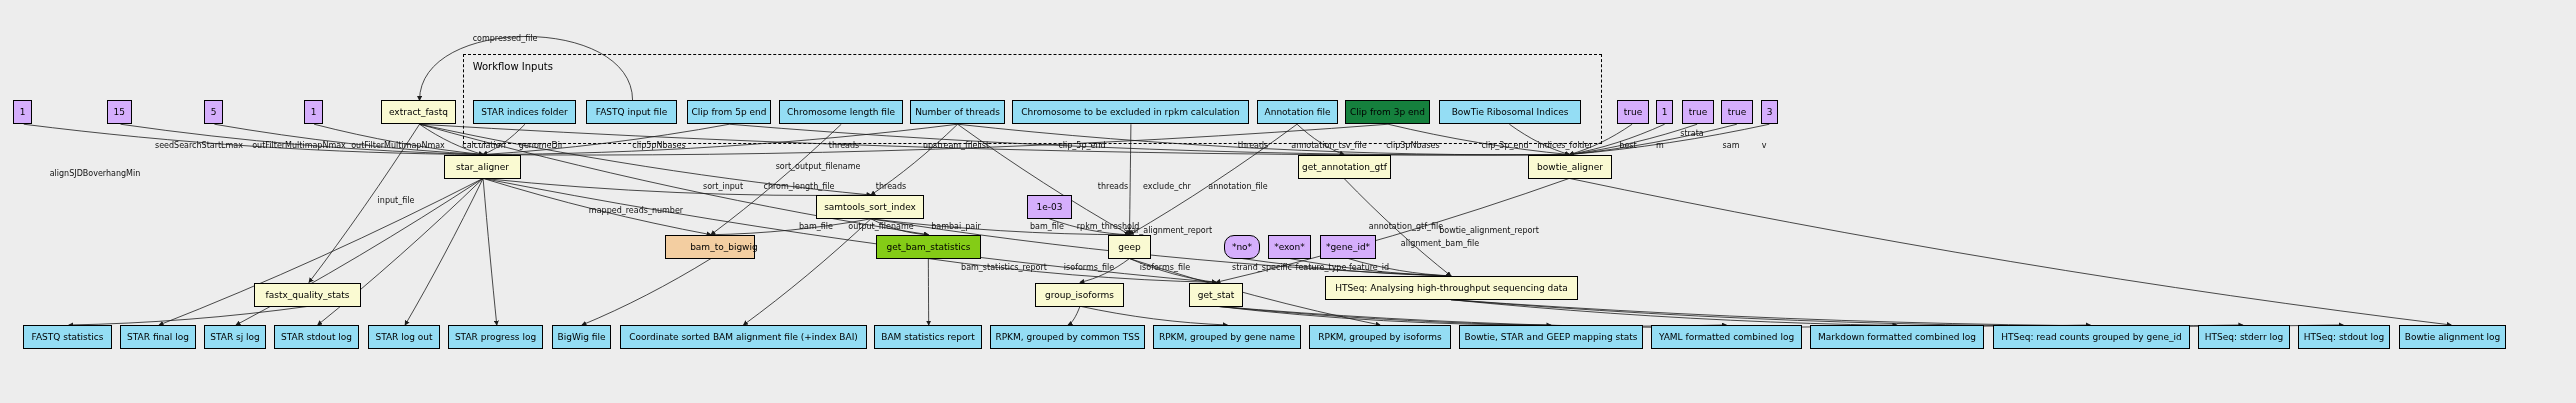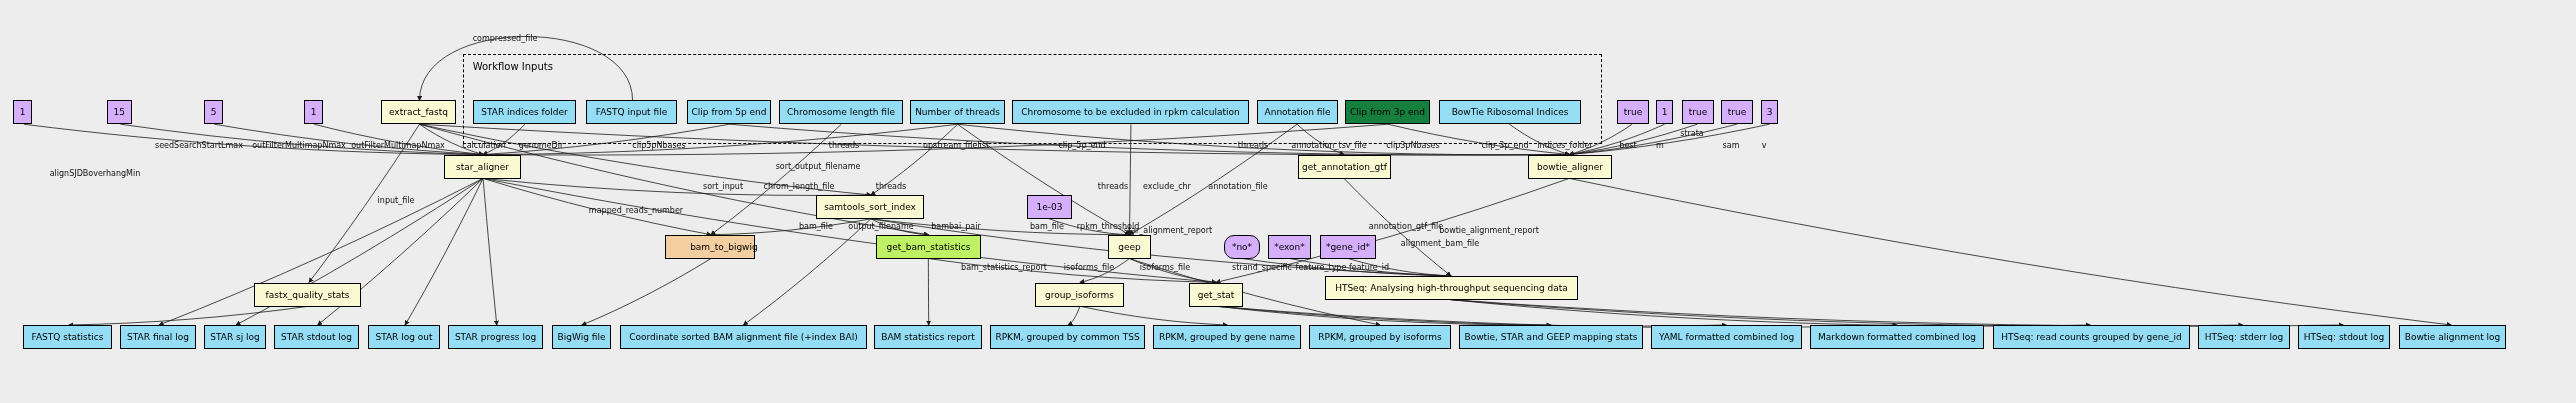--- a/index.html
+++ b/index.html
@@ -116,21 +116,21 @@
       <div class="node default" style="left: 1656px; top: 100px; width: 17.4px; height: 24px; background: rgb(213, 174, 252);">1</div>
       <div class="node default" style="left: 1682px; top: 100px; width: 32px; height: 24px; background: rgb(213, 174, 252);">true</div>
       <div class="node default" style="left: 1721px; top: 100px; width: 32px; height: 24px; background: rgb(213, 174, 252);">true</div>
       <div class="node default" style="left: 1761px; top: 100px; width: 17.4px; height: 24px; background: rgb(213, 174, 252);">3</div>
       <div class="node step" style="left: 444px; top: 155px; width: 77px; height: 24px; background: rgb(250, 250, 210);">star_aligner</div>
       <div class="node step" style="left: 1298px; top: 155px; width: 93px; height: 24px; background: rgb(250, 250, 210);">get_annotation_gtf</div>
       <div class="node step" style="left: 1528px; top: 155px; width: 84px; height: 24px; background: rgb(250, 250, 210);">bowtie_aligner</div>
       <div class="node step" style="left: 816px; top: 195px; width: 108px; height: 24px; background: rgb(250, 250, 210);">samtools_sort_index</div>
       <div class="node default" style="left: 1027px; top: 195px; width: 45px; height: 24px; background: rgb(213, 174, 252);">1e-03</div>
       <div class="node subworkflow" style="left: 665px; top: 235px; width: 90px; height: 24px; background: rgb(243, 206, 161); padding-left: 30px;">bam_to_bigwig</div>
-      <div class="node step" style="left: 876px; top: 235px; width: 105px; height: 24px; background: #bef264;">get_bam_statistics</div>
+      <div class="node step" style="left: 876px; top: 235px; width: 105px; height: 24px; background: #84cc16;">get_bam_statistics</div>
       <div class="node step" style="left: 1108px; top: 235px; width: 43px; height: 24px; background: rgb(250, 250, 210);">geep</div>
       <div class="node default" style="left: 1224px; top: 235px; width: 36px; height: 24px; background: rgb(213, 174, 252); border-radius: 10px;">*no*</div>
       <div class="node default" style="left: 1268px; top: 235px; width: 43px; height: 24px; background: rgb(213, 174, 252);">*exon*</div>
       <div class="node default" style="left: 1320px; top: 235px; width: 56px; height: 24px; background: rgb(213, 174, 252);">*gene_id*</div>
       <div class="node step" style="left: 254px; top: 283px; width: 107px; height: 24px; background: rgb(250, 250, 210);">fastx_quality_stats</div>
       <div class="node step" style="left: 1035px; top: 283px; width: 89px; height: 24px; background: rgb(250, 250, 210);">group_isoforms</div>
       <div class="node step" style="left: 1189px; top: 283px; width: 54px; height: 24px; background: rgb(250, 250, 210);">get_stat</div>
       <div class="node step" style="left: 1325px; top: 276px; width: 253px; height: 24px; background: rgb(250, 250, 210);">HTSeq: Analysing high-throughput sequencing data</div>
       <div class="node output" style="left: 23px; top: 325px; width: 89px; height: 24px; background: rgb(148, 221, 244);">FASTQ statistics</div>
       <div class="node output" style="left: 120px; top: 325px; width: 76px; height: 24px; background: rgb(148, 221, 244);">STAR final log</div>

